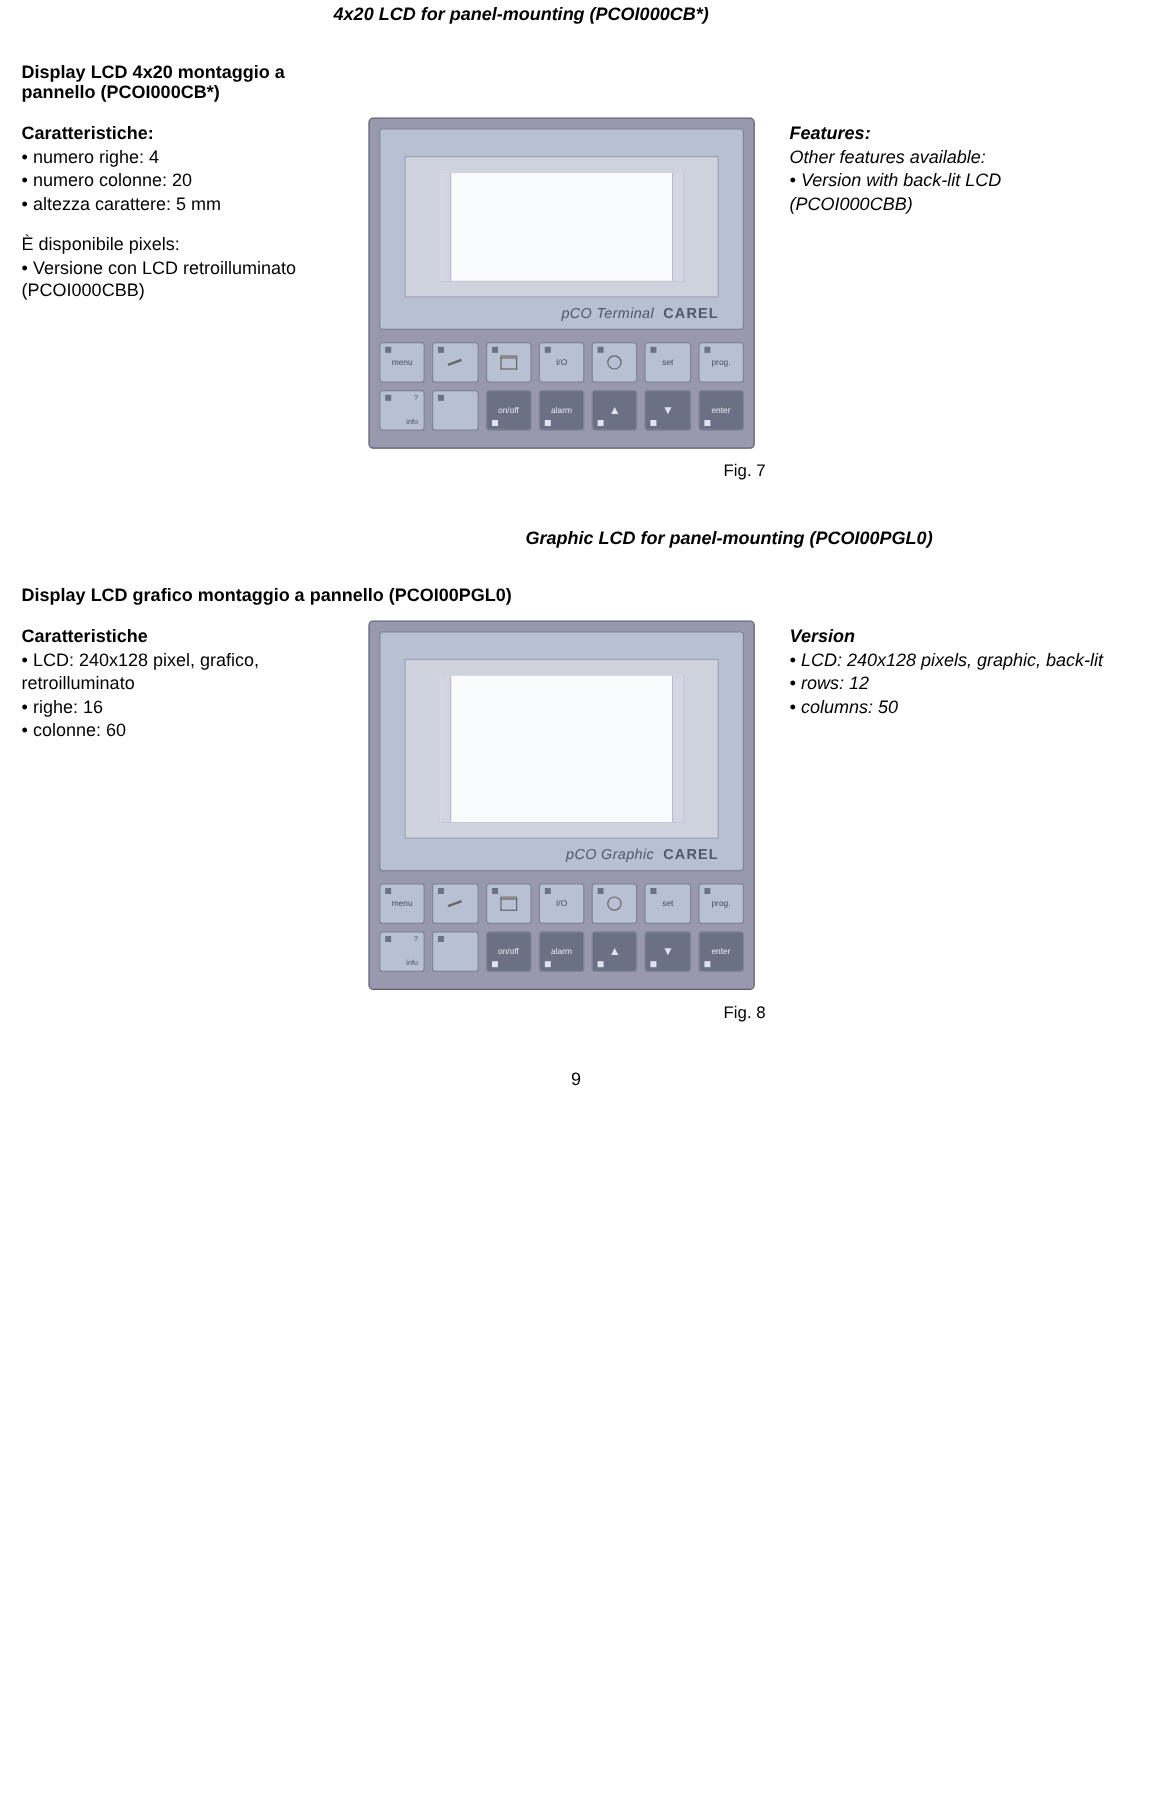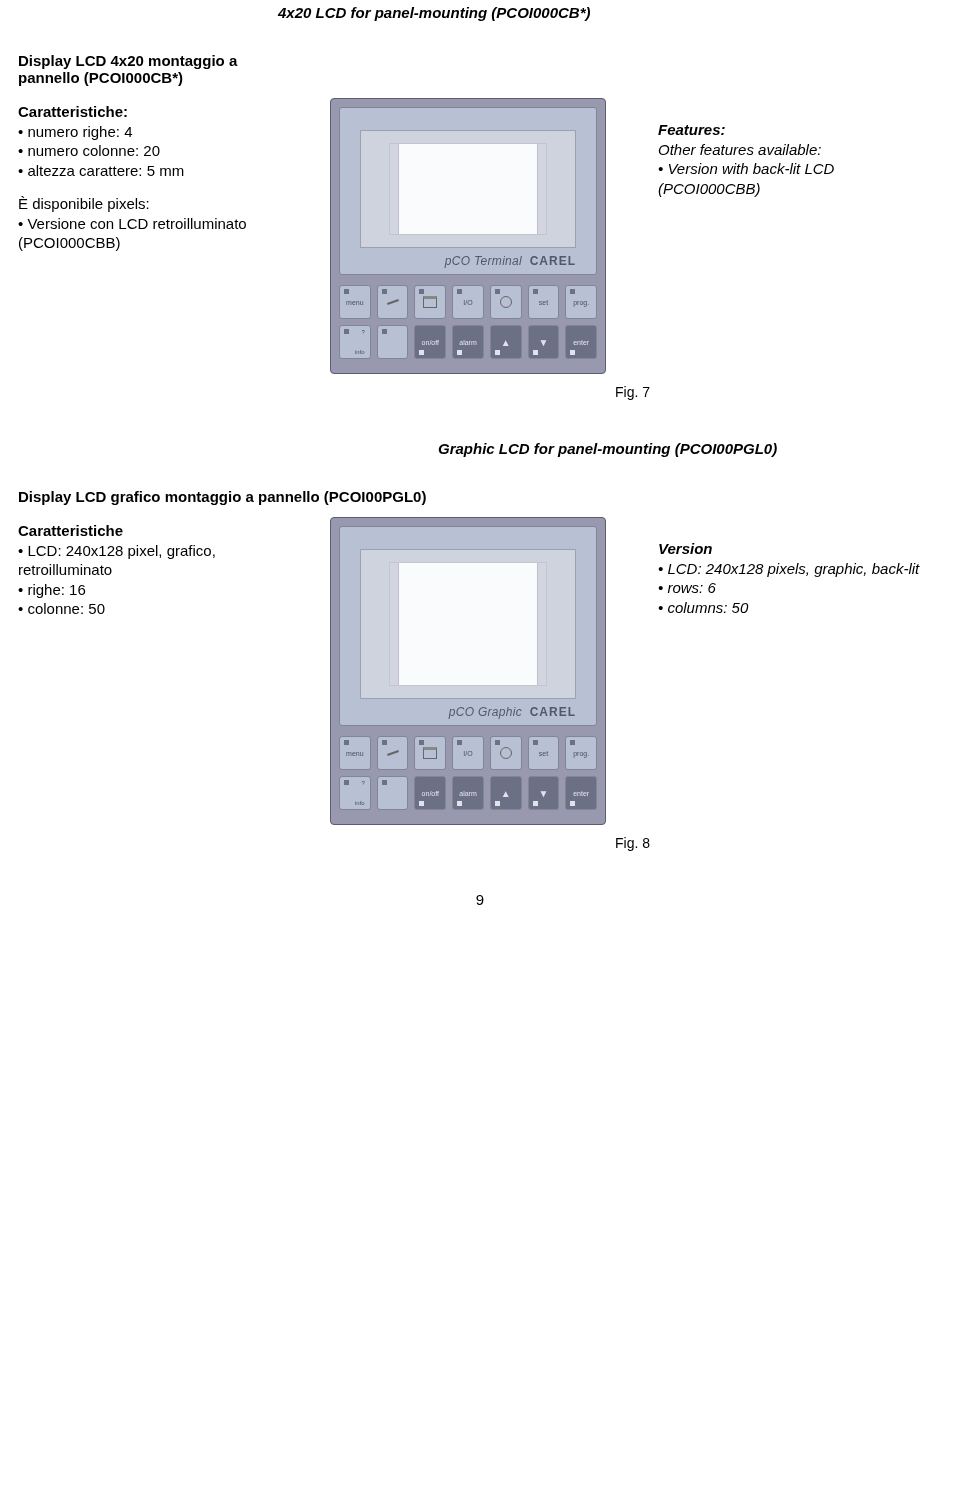--- a/index.html
+++ b/index.html
@@ -14,30 +14,30 @@
   .section { margin-bottom: 40px; }
   .section-header {
     display: flex;
     margin-bottom: 12px;
   }
   .hdr-left { width: 260px; font-weight: bold; font-size: 15px; margin-top: 48px; }
   .hdr-right { width: 640px; font-weight: bold; font-style: italic; font-size: 15px; }
   .section-body { display: flex; }
   .col-left { width: 260px; font-size: 15px; line-height: 1.3; }
   .col-mid  { width: 380px; display:flex; flex-direction:column; align-items:center; }
-  .col-right{ width: 280px; font-style: italic; font-size: 15px; line-height: 1.3; margin-top: 18px; }
+  .col-right{ width: 280px; font-style: italic; font-size: 15px; line-height: 1.3; }
 
   .spec-heading { font-weight: bold; margin-top: 4px; }
   .spec-heading-it { font-weight: bold; font-style: italic; margin-top: 4px; }
   ul.speclist { list-style: none; padding-left: 0; margin-bottom: 14px;}
   ul.speclist li::before { content: "•  "; }
 
   
   .device {
-    width: 276px;
+    width: 322px;
     background: #9898ae;
     border: 1px solid #5c5c70;
     border-radius: 4px;
     padding: 8px;
   }
   .dev-upper {
     background: #b8c0d4;
     border: 1px solid #808598;
     border-radius: 3px;
     padding: 22px 20px 6px 20px;
@@ -124,21 +124,21 @@
   }
   .kbtn.arrows{ font-size:10px; line-height:7px; color:#e0e2ee;}
   .kbtn.split span{position:absolute;font-size:6px;}
   .kbtn.split .lbl-top{top:3px;right:5px;}
   .kbtn.split .lbl-bot{bottom:3px;right:5px;}
 
   .fig-caption {
     margin-top: 10px;
     font-size: 14px;
     align-self: flex-end;
-    margin-right: 8px;
+    margin-right: 20px;
   }
 
   .page-number {
     text-align: center;
     font-size: 15px;
     margin-top: 40px;
   }
 </style>
 </head>
 <body>
@@ -245,21 +245,21 @@
   <div class="section-header">
     <div class="hdr-left" style="width:420px">Display LCD grafico montaggio a pannello (PCOI00PGL0)</div>
     <div class="hdr-right" style="width:480px">Graphic LCD for panel-mounting (PCOI00PGL0)</div>
   </div>
   <div class="section-body">
     <div class="col-left">
       <div class="spec-heading">Caratteristiche</div>
       <ul class="speclist">
         <li>LCD: 240x128 pixel, grafico, retroilluminato</li>
         <li>righe: 16</li>
-        <li>colonne: 50</li>
+        <li>colonne: 60</li>
       </ul>
     </div>
     <div class="col-mid">
       <div class="device">
         <div class="dev-upper">
           <div class="lcd-frame" style="height:150px">
               <div class="lcd-inner"></div>
             </div>
           <div class="dev-brand">
             <span>pCO Graphic</span>
@@ -319,20 +319,20 @@
               </div>
           </div>
         </div>
       </div>
       <div class="fig-caption">Fig. 8</div>
     </div>
     <div class="col-right">
       <div class="spec-heading-it">Version</div>
       <ul class="speclist">
         <li>LCD: 240x128 pixels, graphic, back-lit</li>
-        <li>rows: 6</li>
+        <li>rows: 12</li>
         <li>columns: 50</li>
       </ul>
     </div>
   </div>
 </div>
 
 <div class="page-number">9</div>
 
 </body></html>

